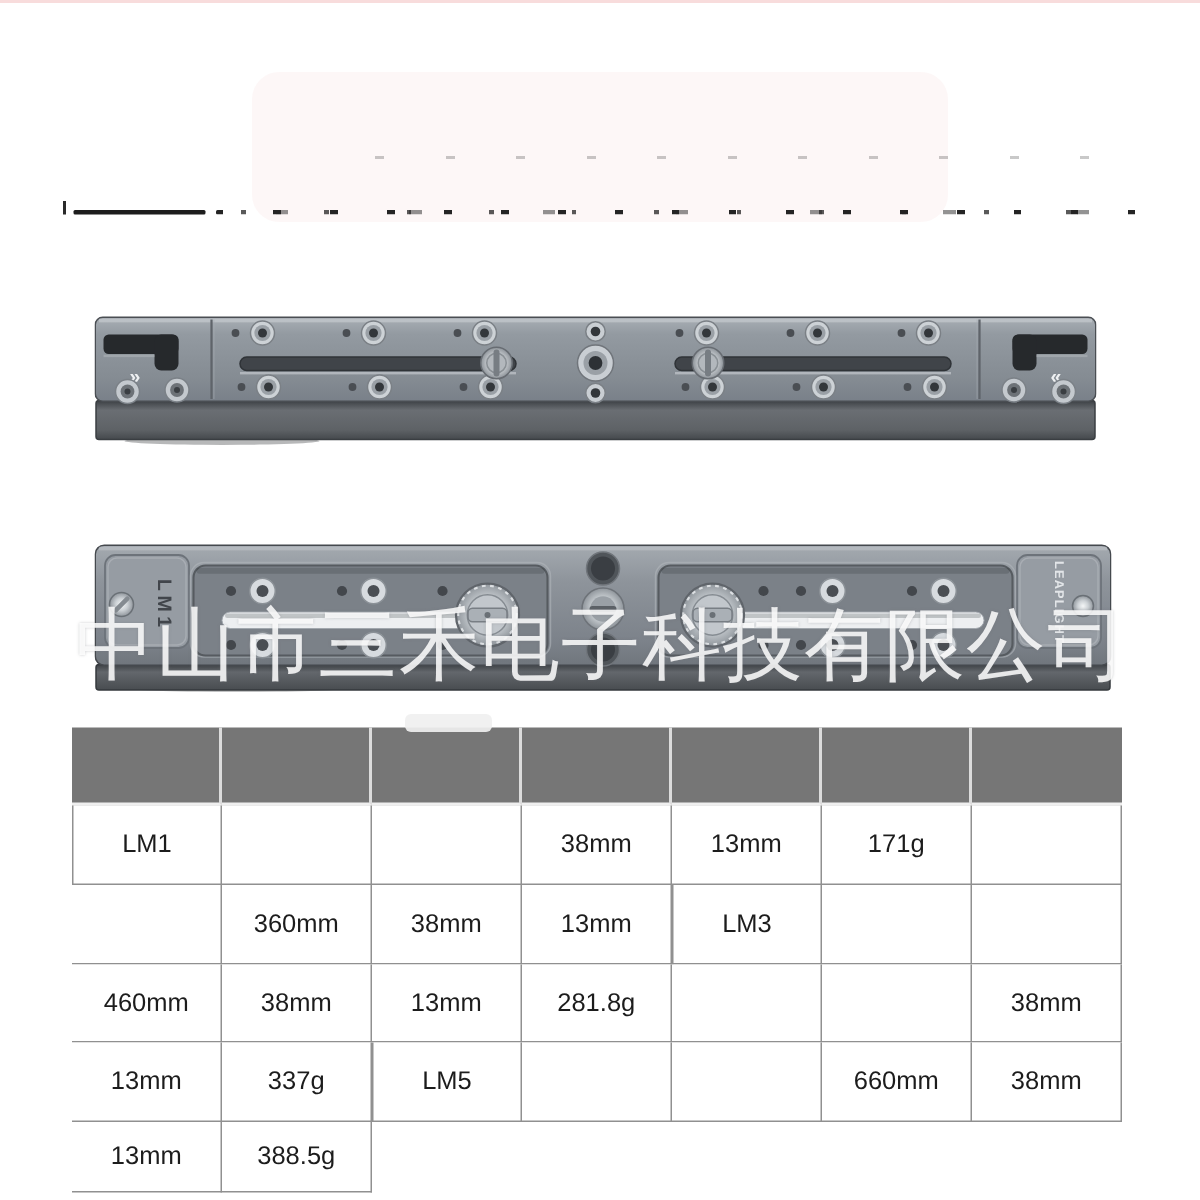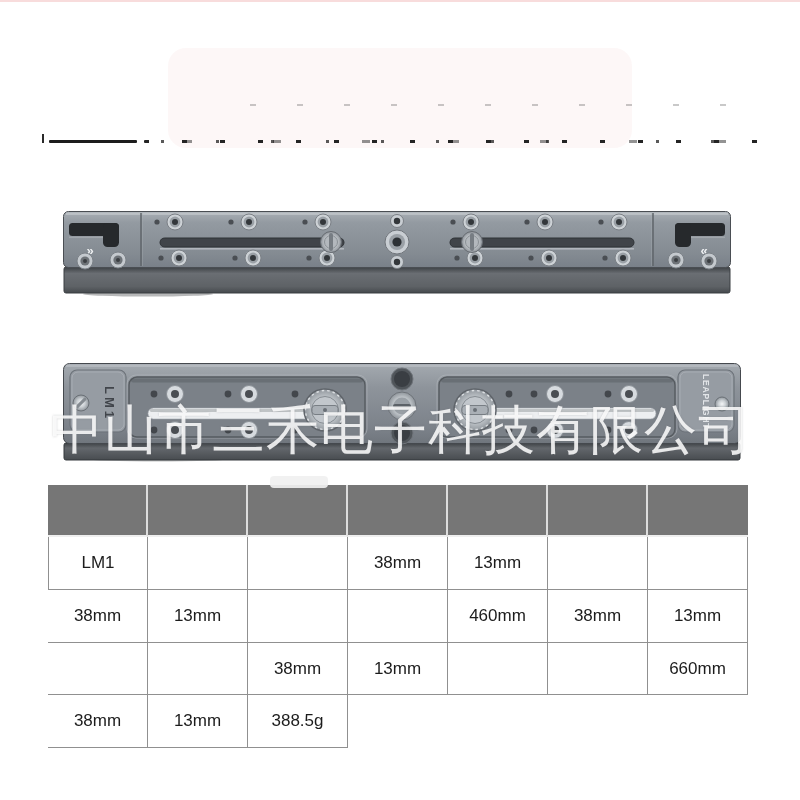--- a/index.html
+++ b/index.html
@@ -272,37 +272,43 @@
     <div class="cell th"></div>
     <div class="cell th"></div>
     <div class="cell th"></div>
     <div class="cell th last"></div>
 
     <div class="cell td first-col">LM1</div>
     <div class="cell td"></div>
     <div class="cell td"></div>
     <div class="cell td">38mm</div>
     <div class="cell td">13mm</div>
-
-    <div class="cell td"></div>
-    <div class="cell td"></div>
-    <div class="cell td">38mm</div>
-    <div class="cell td">13mm</div>
-
+    <div class="cell td">171g</div>
+
+    <div class="cell td"></div>
+    <div class="cell td"></div>
+    <div class="cell td">360mm</div>
+    <div class="cell td">38mm</div>
+    <div class="cell td">13mm</div>
+
+    <div class="cell td first-col">LM3</div>
     <div class="cell td"></div>
     <div class="cell td"></div>
     <div class="cell td">460mm</div>
     <div class="cell td">38mm</div>
     <div class="cell td">13mm</div>
-
-    <div class="cell td"></div>
-    <div class="cell td"></div>
-    <div class="cell td">38mm</div>
-    <div class="cell td">13mm</div>
-
+    <div class="cell td">281.8g</div>
+
+    <div class="cell td"></div>
+    <div class="cell td"></div>
+    <div class="cell td">38mm</div>
+    <div class="cell td">13mm</div>
+    <div class="cell td">337g</div>
+
+    <div class="cell td first-col">LM5</div>
     <div class="cell td"></div>
     <div class="cell td"></div>
     <div class="cell td">660mm</div>
     <div class="cell td">38mm</div>
     <div class="cell td">13mm</div>
     <div class="cell td">388.5g</div>
   </div>
 
   <div class="white-blob"></div>
   <div class="lm5-watermark"></div>

